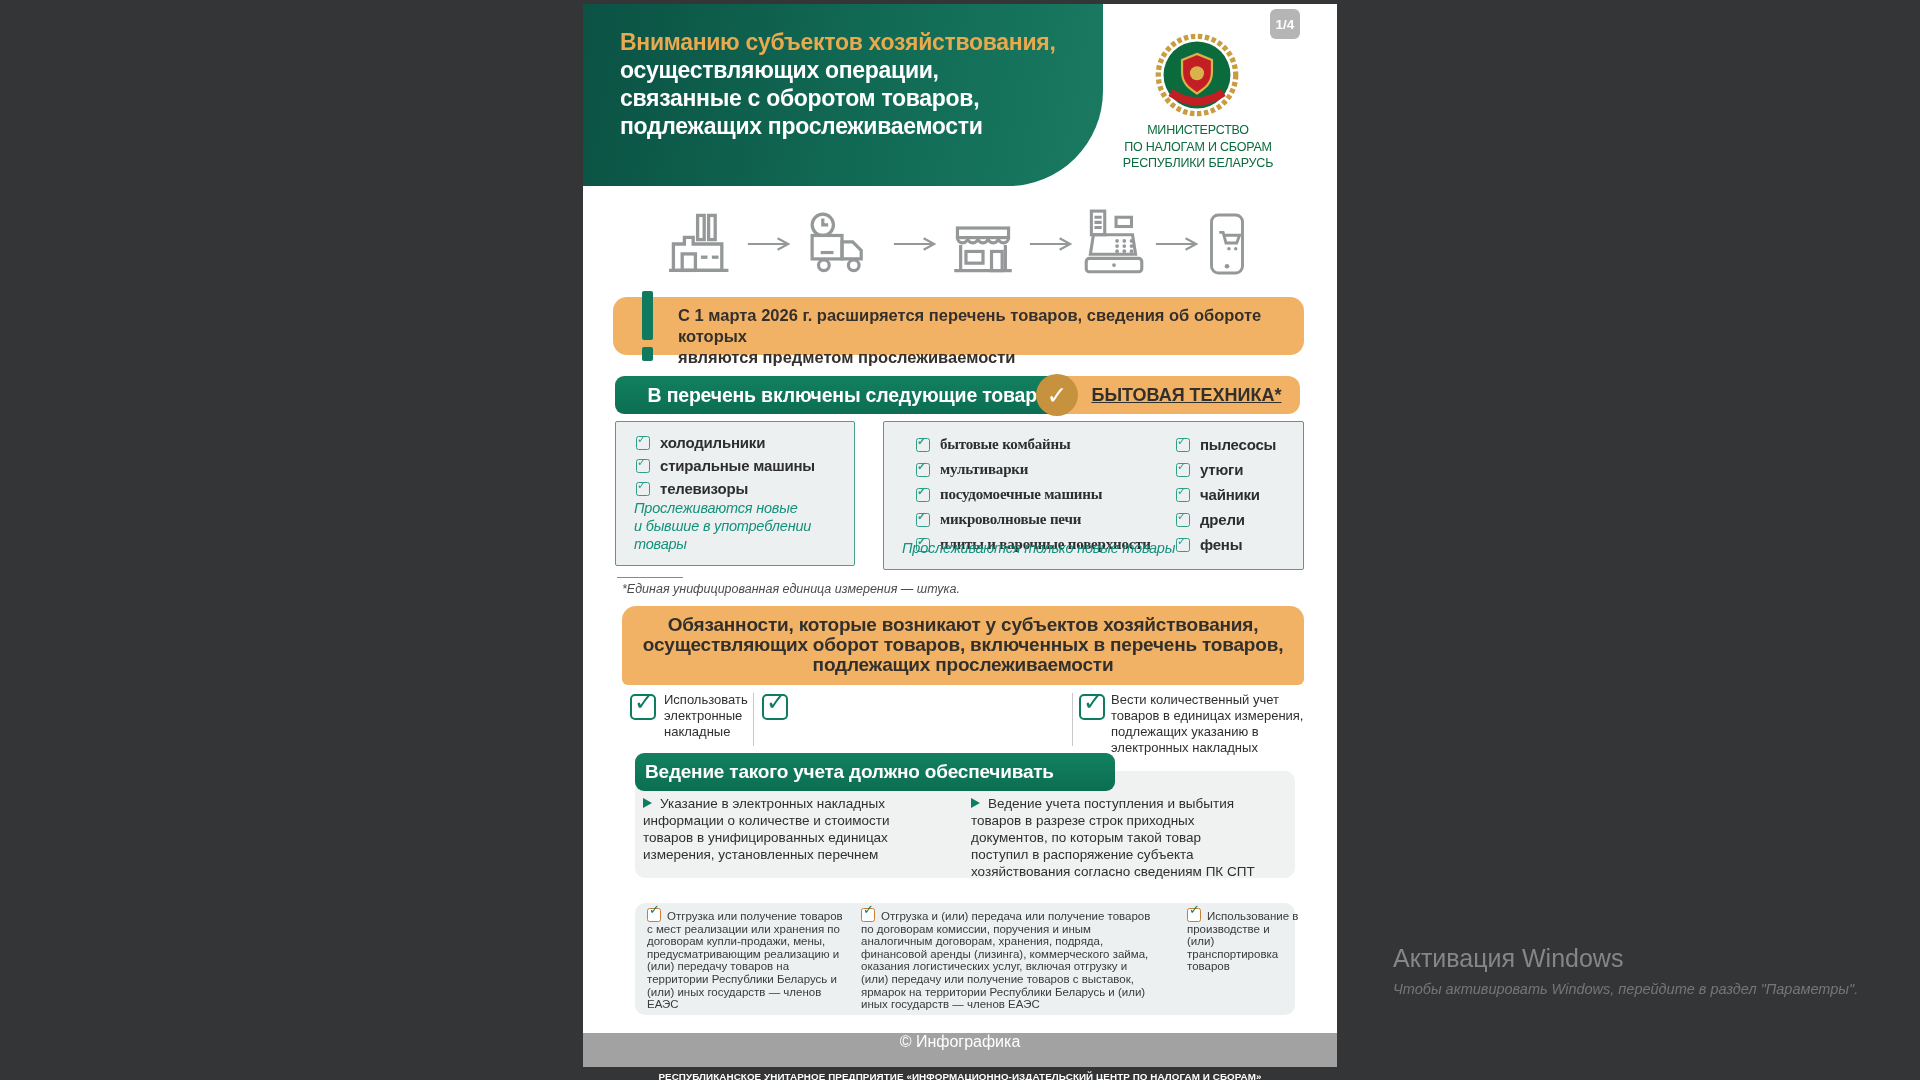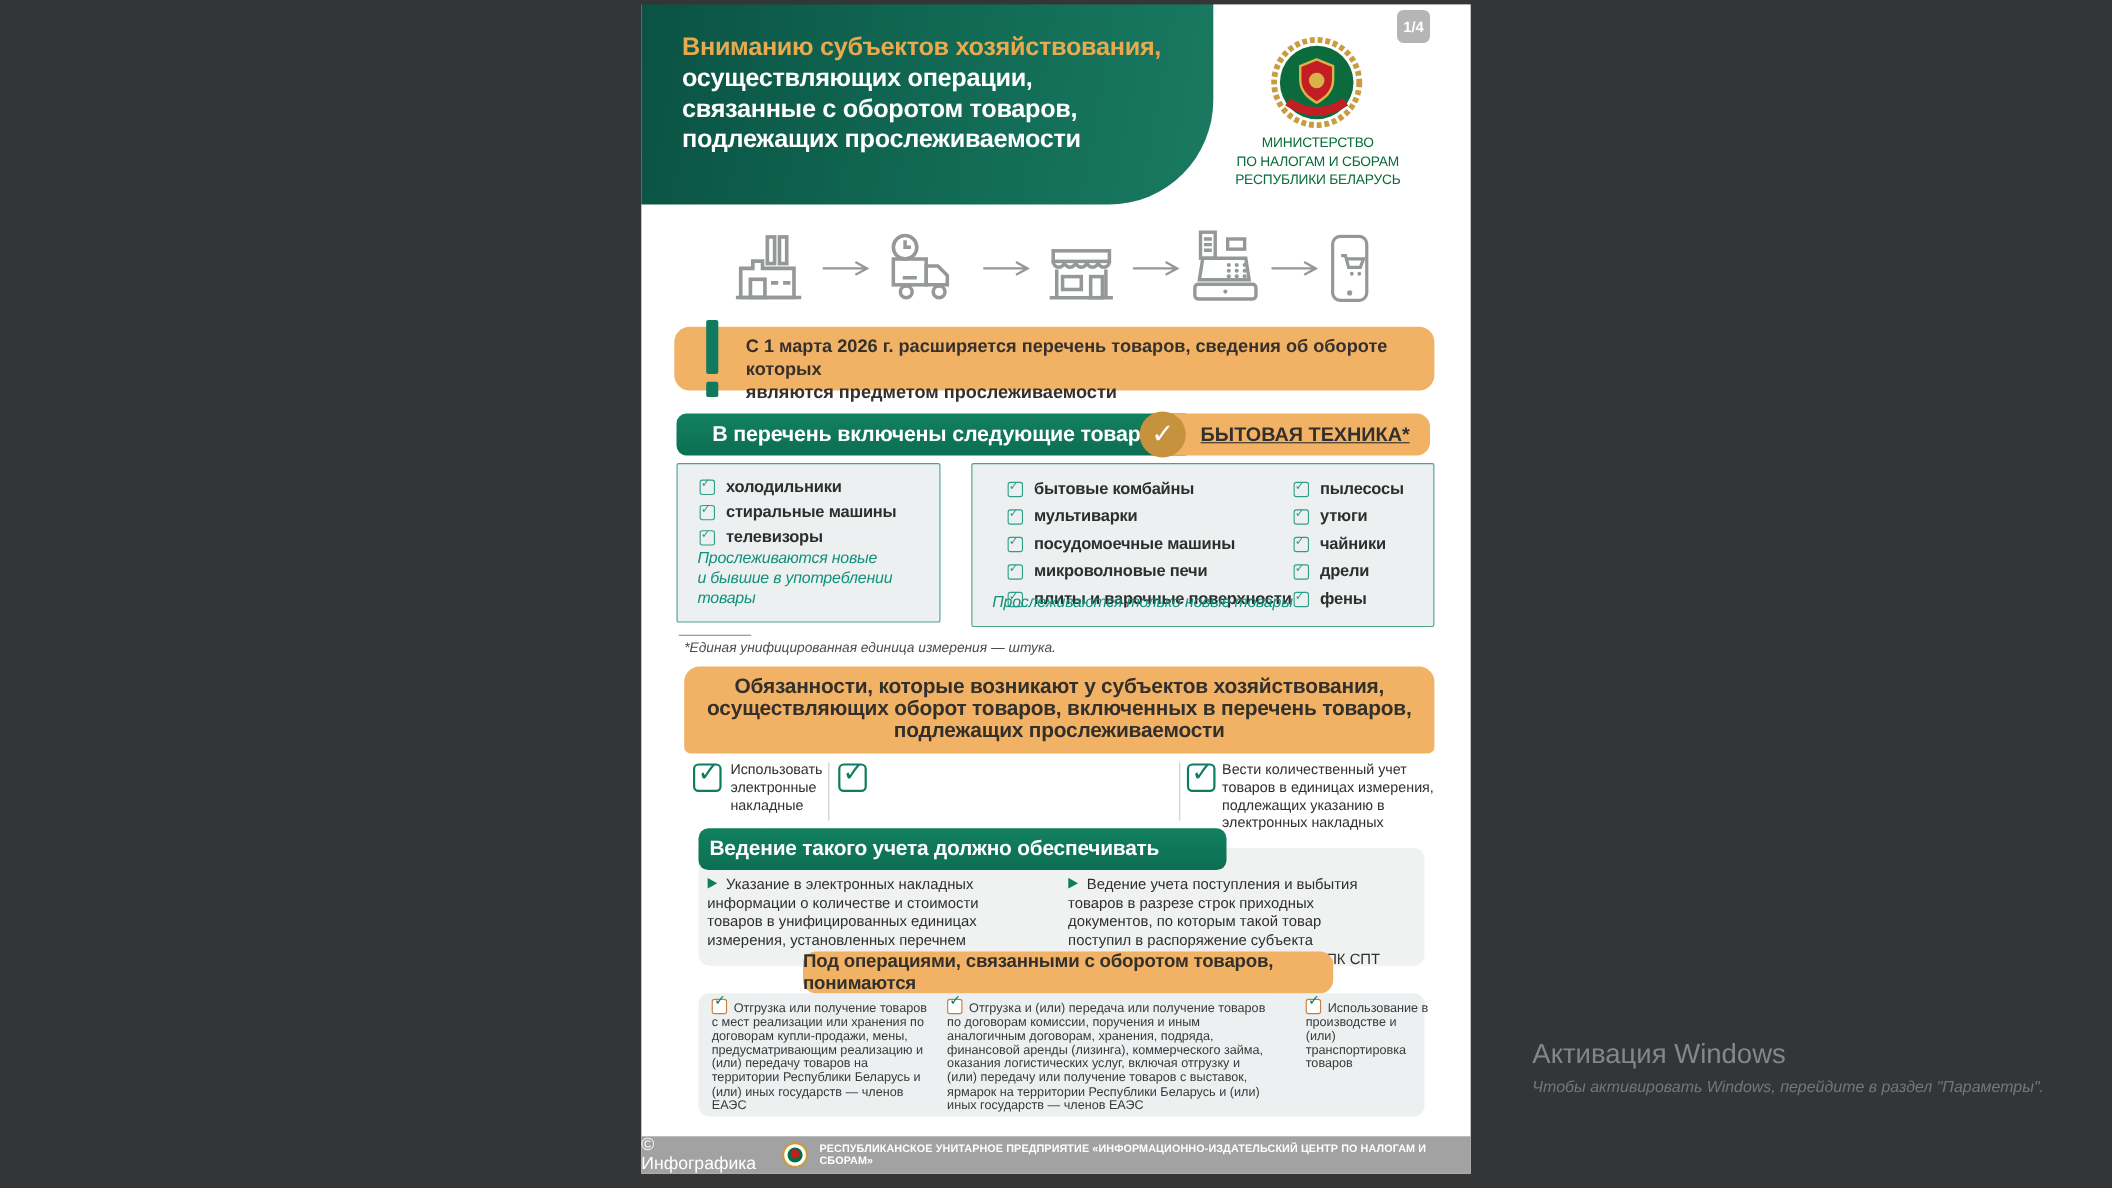--- a/index.html
+++ b/index.html
@@ -48,21 +48,21 @@
     display:flex;align-items:center;justify-content:center;padding-left:16px;box-sizing:border-box;z-index:2;text-decoration:underline;}
   .catalog-badge{position:absolute;left:453px;top:374px;width:42px;height:42px;border-radius:50%;
     background:#c7923e;color:#fff;font-size:25px;font-weight:bold;
     display:flex;align-items:center;justify-content:center;z-index:3;}
 
   .prod-box{position:absolute;background:#edf0f0;border:1.5px solid #4ba18c;border-radius:2px;box-sizing:border-box;}
   .box-used{left:32px;top:421px;width:240px;height:145px;}
   .box-new{left:300px;top:421px;width:421px;height:149px;}
   .prod-items{position:absolute;display:flex;flex-direction:column;}
   .bu-items{left:20px;top:12px;gap:6px;}
-  .bn-col1{left:32px;top:14px;gap:8px;}
+  .bn-col1{left:32px;top:14px;gap:8px;font-family:Liberation Serif, serif;}
   .bn-col2{left:292px;top:14px;gap:8px;}
   .prod-item{display:flex;align-items:center;gap:10px;font-size:15px;font-weight:600;color:#2e2e2e;letter-spacing:-0.2px;}
   .cb-teal{width:12px;height:12px;border:1.5px solid #2e9e88;border-radius:2.5px;position:relative;flex:0 0 auto;}
   .cb-teal::after{content:"\2713";position:absolute;left:0px;top:-4px;font-size:11px;color:#2e9e88;font-weight:bold;}
   .prod-note{position:absolute;font-style:italic;font-size:14.5px;color:#12917c;line-height:18px;white-space:pre-line;letter-spacing:-0.2px;}
   .note-used{left:18px;bottom:12px;}
   .note-new{left:18px;bottom:12px;}
 
   .footnote-rule{position:absolute;left:34px;top:577px;width:66px;border-top:1px solid #8a8a8a;}
   .footnote{position:absolute;left:39px;top:582px;font-style:italic;font-size:12.5px;color:#4c4c4c;}
@@ -90,21 +90,21 @@
   .ops-pill{position:absolute;left:147px;top:865px;width:482px;height:38px;border-radius:12px;background:#f1b266;
     color:#33302b;font-size:17px;font-weight:bold;display:flex;align-items:center;justify-content:center;z-index:3;letter-spacing:-0.2px;}
   .ops-box{position:absolute;left:52px;top:903px;width:660px;height:112px;background:#edf0f0;border-radius:10px;z-index:1;}
   .ops-item{position:absolute;font-size:11.5px;line-height:12.6px;color:#3a3a3a;z-index:2;}
   .cb-orange{display:inline-block;width:12px;height:12px;border:1.5px solid #c77f35;border-radius:2.5px;
     background:#fff;position:relative;vertical-align:-2px;margin-right:6px;}
   .cb-orange::after{content:"\2713";position:absolute;left:1px;top:-5px;font-size:13px;color:#0e7c5f;font-weight:bold;}
 
   
   .footer-bar{position:absolute;left:0;top:1033px;width:754px;height:34px;background:#a2a2a2;
-    display:flex;align-items:center;justify-content:flex-start;gap:10px;}
+    display:flex;align-items:center;justify-content:flex-start;gap:10px;flex-direction:column;}
   .footer-copy{color:#fff;font-size:16px;}
   .footer-pub{color:#fff;font-size:9.8px;font-weight:bold;letter-spacing:0.1px;}
 
   
   .wm-title{position:absolute;left:1393px;top:944px;font-size:25px;color:#838788;}
   .wm-sub{position:absolute;left:1393px;top:981px;font-size:14.5px;color:#747778;font-style:italic;}
 </style>
 </head>
 <body>
 
@@ -294,21 +294,20 @@
   <div class="v-div" style="left:489px;top:693px;height:53px;"></div>
   <div class="cb-green ob-cb" style="left:496px;top:694px;"></div>
   <div class="ob-txt" style="left:528px;top:692px;width:200px;">Вести количественный учет товаров в единицах измерения, подлежащих указанию в электронных накладных</div>
 
   <div class="acct-box"></div>
   <div class="acct-bar">Ведение такого учета должно обеспечивать</div>
   <p class="acct-item" style="left:60px;top:795px;width:288px;margin:0;"><span class="tri"></span><span>Указание в электронных накладных информации о количестве и стоимости товаров в унифицированных единицах измерения, установленных перечнем</span></p>
   <div class="v-div" style="left:369px;top:790px;height:74px;"></div>
   <p class="acct-item" style="left:388px;top:795px;width:290px;margin:0;"><span class="tri"></span><span>Ведение учета поступления и выбытия товаров в разрезе строк приходных документов, по которым такой товар поступил в распоряжение субъекта хозяйствования согласно сведениям ПК СПТ</span></p>
 
-  <div class="ops-pill">Под операциями, связанными с оборотом товаров, понимаются</div>
   <div class="ops-box"></div>
   <p class="ops-item" style="left:64px;top:908px;width:198px;margin:0;"><span class="cb-orange"></span><span>Отгрузка или получение товаров с мест реализации или хранения по договорам купли-продажи, мены, предусматривающим реализацию и (или) передачу товаров на территории Республики Беларусь и (или) иных государств — членов ЕАЭС</span></p>
   <div class="v-div" style="left:267px;top:912px;height:90px;"></div>
   <p class="ops-item" style="left:278px;top:908px;width:290px;margin:0;"><span class="cb-orange"></span><span>Отгрузка и (или) передача или получение товаров по договорам комиссии, поручения и иным аналогичным договорам, хранения, подряда, финансовой аренды (лизинга), коммерческого займа, оказания логистических услуг, включая отгрузку и (или) передачу или получение товаров с выставок, ярмарок на территории Республики Беларусь и (или) иных государств — членов ЕАЭС</span></p>
   <div class="v-div" style="left:594px;top:912px;height:90px;"></div>
   <p class="ops-item" style="left:604px;top:908px;width:112px;margin:0;"><span class="cb-orange"></span><span>Использование в производстве и (или) транспортировка товаров</span></p>
 
   <div class="footer-bar">
     <span class="footer-copy">© Инфографика</span>
     <svg width="24" height="24" viewBox="0 0 24 24">

